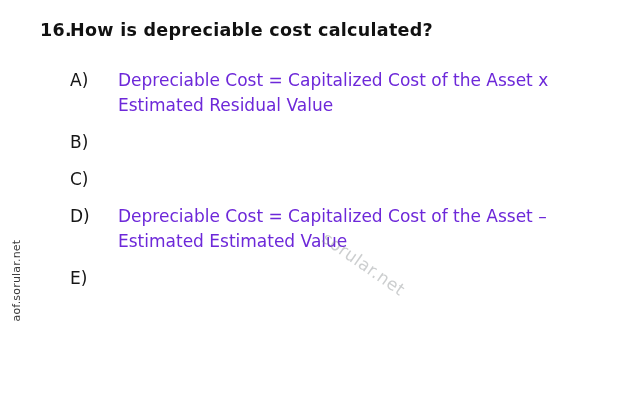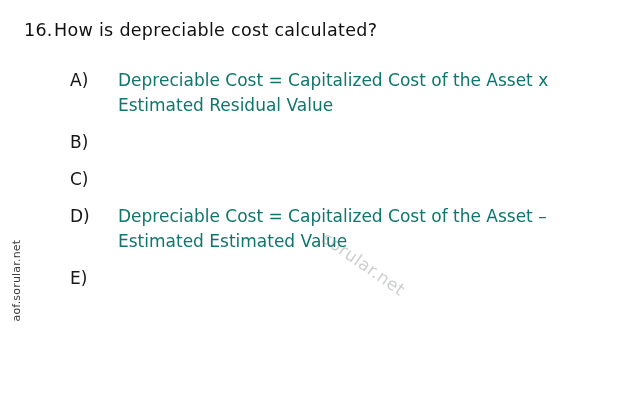--- a/index.html
+++ b/index.html
@@ -37,26 +37,26 @@
     text-align: left;
     transform: rotate(-90deg);
     transform-origin: 50% 50%;
     font-size: 11px;
     color: #3a3a3a;
     letter-spacing: 0.2px;
     font-family: "DejaVu Sans", sans-serif;
   }
   .question-line {
     position: absolute;
-    left: 24px;
+    left: 40px;
     top: 20px;
     width: 580px;
     display: flex;
     align-items: flex-start;
-    font-weight: normal;
+    font-weight: bold;
     font-size: 17.5px;
     letter-spacing: 0.3px;
     color: #111111;
     justify-content: flex-end;
   }
   .question-number {
     width: 30px;
     flex: 0 0 30px;
     text-align: left;
   }
@@ -78,21 +78,21 @@
     flex: 0 0 48px;
     width: 48px;
     font-size: 17px;
     line-height: 25px;
     color: #161616;
   }
   .option-text {
     flex: 1 1 auto;
     font-size: 17px;
     line-height: 25px;
-    color: #0f766e;
+    color: #6d28d9;
     max-width: 478px;
   }
   .diagonal-watermark {
     position: absolute;
     left: 330px;
     top: 228px;
     font-size: 17px;
     color: rgba(120,125,130,0.38);
     transform: rotate(35deg);
     transform-origin: 0 0;

